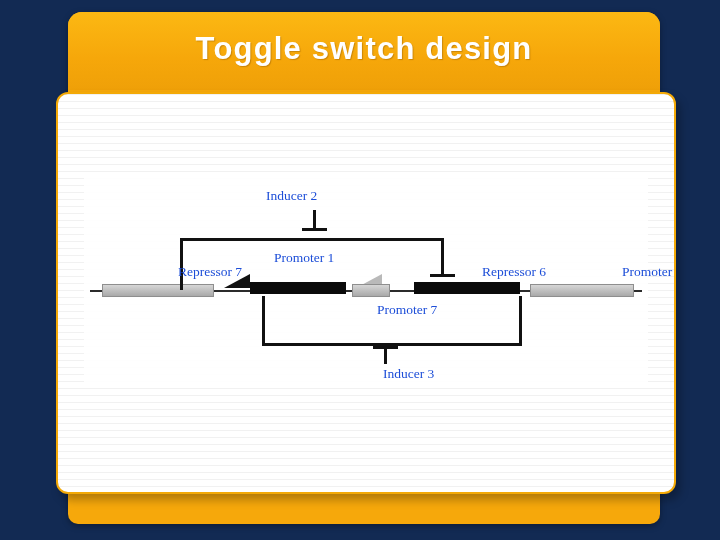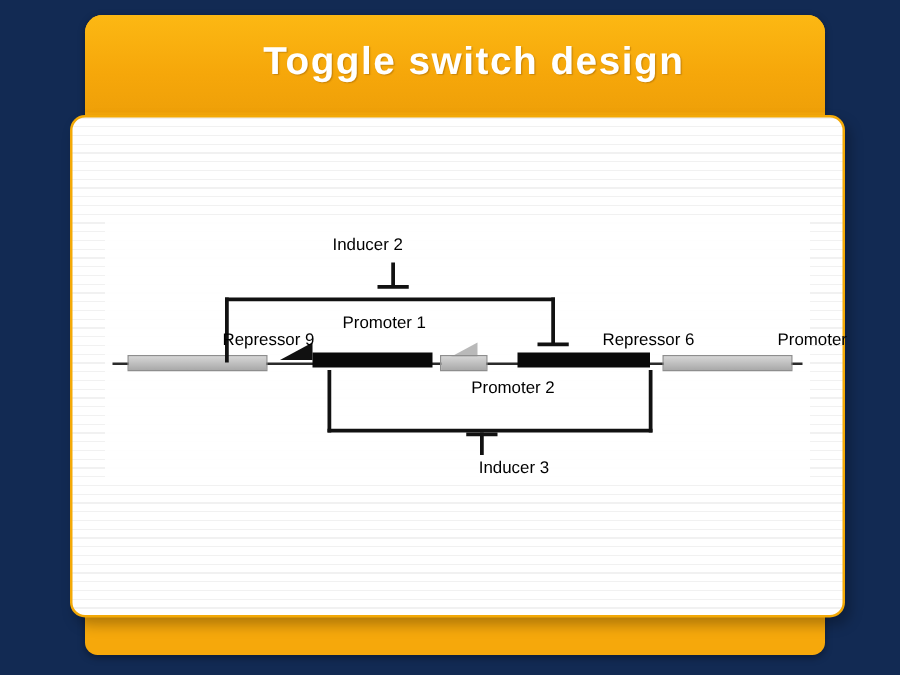--- a/index.html
+++ b/index.html
@@ -47,21 +47,20 @@
     top: 24px;
     width: 592px;
     height: 50px;
     line-height: 50px;
     text-align: center;
     color: #ffffff;
     font-size: 31px;
     font-weight: bold;
     letter-spacing: 1.2px;
     text-shadow: 1px 1px 1px rgba(120,70,0,0.35);
-    padding-left: 15px;
   }
 
   
   .content-card {
     position: absolute;
     left: 56px;
     top: 92px;
     width: 616px;
     height: 398px;
     background: #ffffff;
@@ -92,23 +91,23 @@
     position: absolute;
     left: 26px;
     top: 82px;
     width: 564px;
     height: 210px;
     background: rgba(255,255,255,0.92);
   }
 
   .fig-label {
     position: absolute;
-    font-family: Liberation Sans, sans-serif;
+    font-family: Liberation Serif, serif;
     font-size: 13.5px;
-    color: #000000;
+    color: #1d4ed8;
     white-space: nowrap;
   }
 
   
   .backbone {
     position: absolute;
     left: 6px;
     top: 114px;
     width: 552px;
     height: 2px;
@@ -194,25 +193,25 @@
       <div class="wire wire-h" style="left:178px; top:167px; width:260px;"></div>
       <div class="wire wire-v" style="left:435px; top:120px; height:50px;"></div>
 
       <div class="wire wire-v" style="left:300px; top:170px; height:18px;"></div>
       <div class="tbar" style="left:289px; top:170px; width:25px;"></div>
 
       <div class="fig-label" style="left:182px; top:12px;">Inducer 2</div>
 
       <div class="fig-label" style="left:190px; top:74px;text-align:right;">Promoter 1</div>
 
-      <div class="fig-label" style="left:94px; top:88px;">Repressor 9</div>
+      <div class="fig-label" style="left:94px; top:88px;">Repressor 7</div>
 
       <div class="fig-label" style="left:398px; top:88px;">Repressor 6</div>
 
       <div class="fig-label" style="left:538px; top:88px;">Promoter</div>
 
-      <div class="fig-label" style="left:293px; top:126px;">Promoter 2</div>
+      <div class="fig-label" style="left:293px; top:126px;">Promoter 7</div>
 
       <div class="fig-label" style="left:299px; top:190px;">Inducer 3</div>
 
     </div>
   </div>
 </div>
 
 </body></html>

